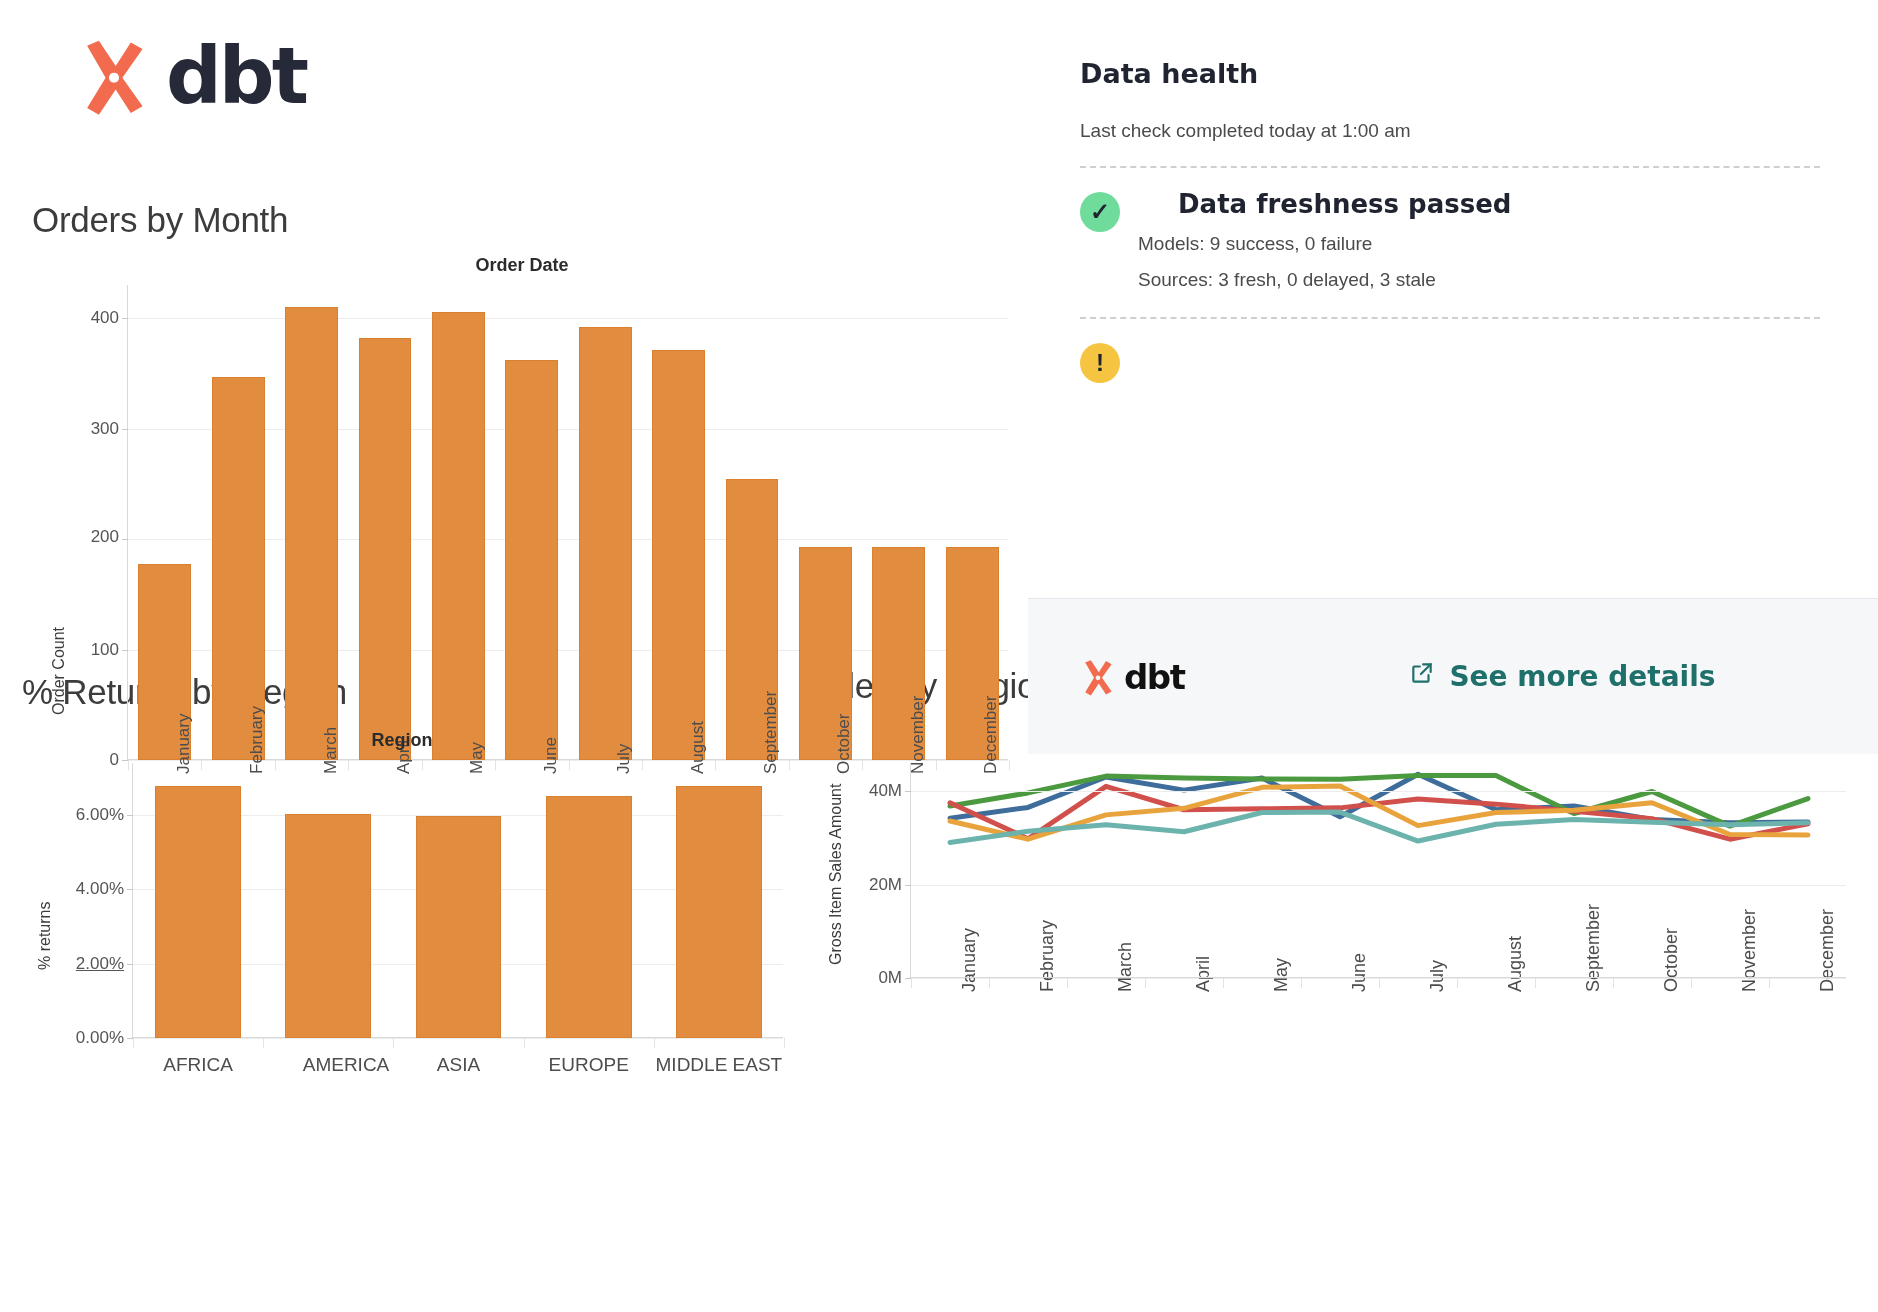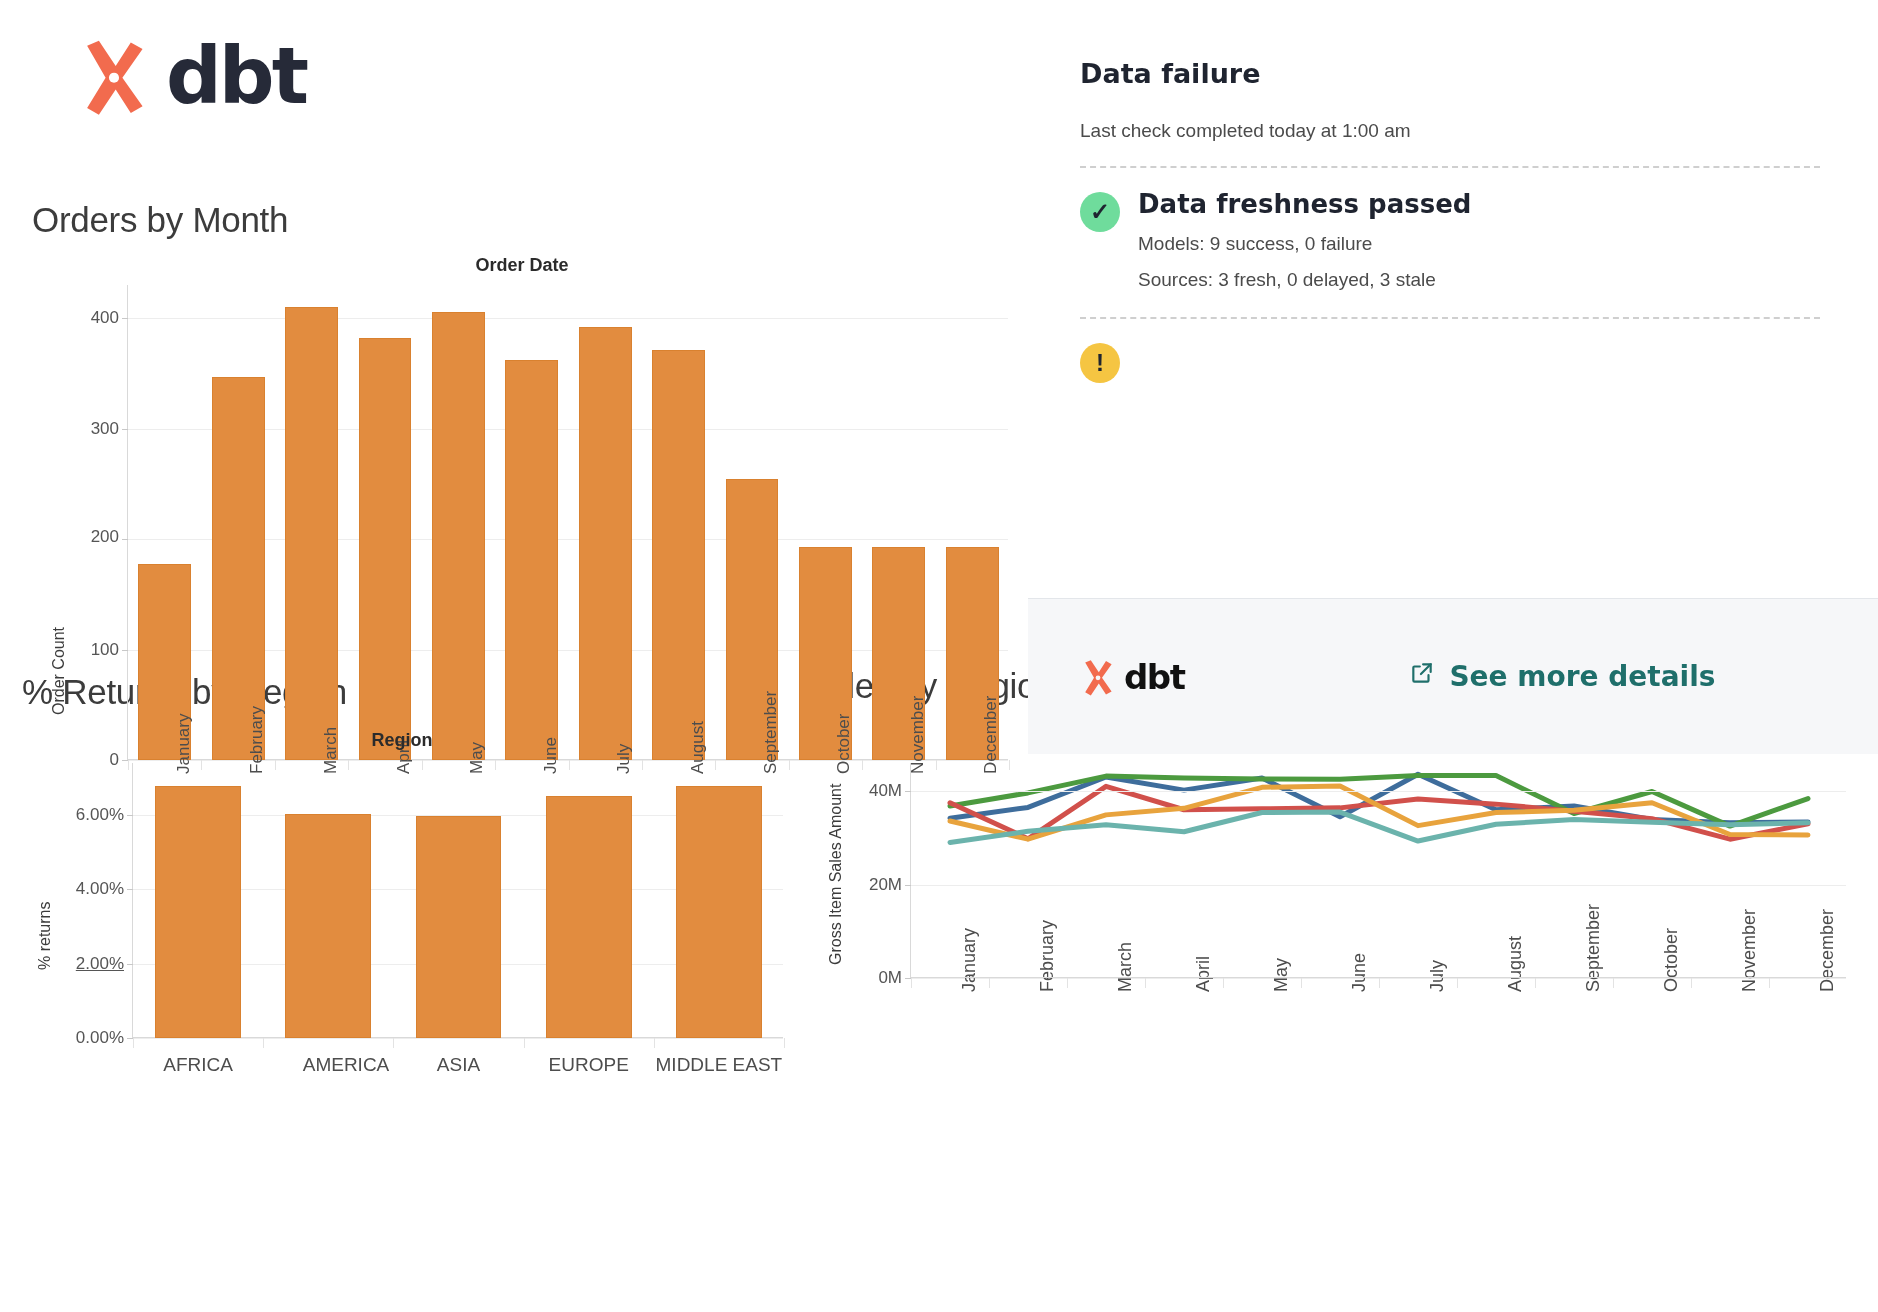--- a/index.html
+++ b/index.html
@@ -52,21 +52,21 @@
                   font-family:"DejaVu Sans", sans-serif; }
   #health-sub { margin-top:31px; font-size:19px; color:#4b4b4b; }
   .dashrule { margin:24px 0 0 0; height:0; border-top:2px dashed #cfcfcf; }
   .health-item { margin-top:22px; display:flex; gap:18px; align-items:flex-start; }
   .status-dot { width:40px; height:40px; border-radius:50%; flex:0 0 40px;
                 display:flex; align-items:center; justify-content:center;
                 font-size:24px; font-weight:bold; color:#1f2430; margin-top:2px;}
   .status-ok { background:#6FDC9C; }
   .status-warn { background:#F5C542; }
   .health-head { font-size:26px; font-weight:bold; color:#1f2430;
-                 font-family:"DejaVu Sans", sans-serif; line-height:1.1; }
+                 font-family:"DejaVu Sans", sans-serif; line-height:1.1;margin-left:40px; }
   .health-line { font-size:19px; color:#4b4b4b; margin-top:14px; }
 
   #cta { position:absolute; left:1028px; top:598px; width:850px; height:155px;
          background:#F6F7F9; border-top:1px solid #e3e6ea; display:flex;
          align-items:center; }
   #cta-logo { display:flex; align-items:center; gap:6px; margin-left:50px; }
   #cta-word { font-size:34px; font-weight:bold; color:#111; letter-spacing:-1.5px;
               font-family:"DejaVu Sans", sans-serif; }
   #cta-link { display:flex; gap:14px; margin-left:225px;
               color:#1F6F6B; font-size:28px; font-weight:bold;
@@ -231,21 +231,21 @@
         <div class="xlabel-rot" style="left: 750px; top: 229px; font-size: 18px;">October</div>
         <div class="xtick-sep" style="left: 780px; top: 215px; height: 10px;"></div>
         <div class="xlabel-rot" style="left: 828px; top: 229px; font-size: 18px;">November</div>
         <div class="xtick-sep" style="left: 858px; top: 215px; height: 10px;"></div>
         <div class="xlabel-rot" style="left: 906px; top: 229px; font-size: 18px;">December</div>
         <div class="baseline"></div>
       </div>
   </div>
 
   <div id="health">
-    <div id="health-title">Data failure</div>
+    <div id="health-title">Data health</div>
     <div id="health-sub">Last check completed today at 1:00 am</div>
     <div class="dashrule"></div>
 
     <div class="health-item">
       <div class="status-dot status-ok">
         <span>✓</span>
       </div>
       <div>
         <div class="health-head">Data freshness passed</div>
         <div class="health-line">Models: 9 success, 0 failure</div>

